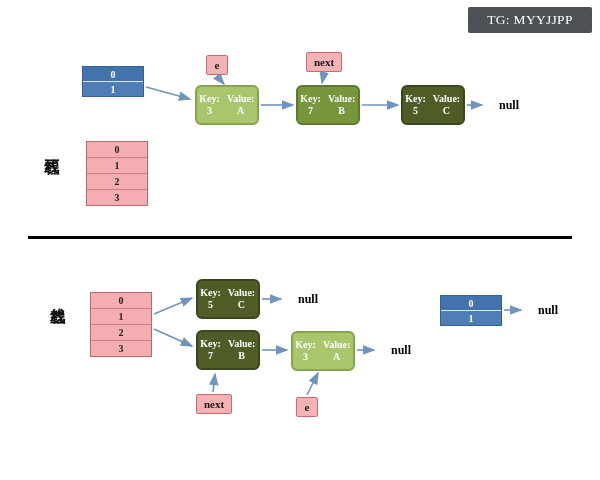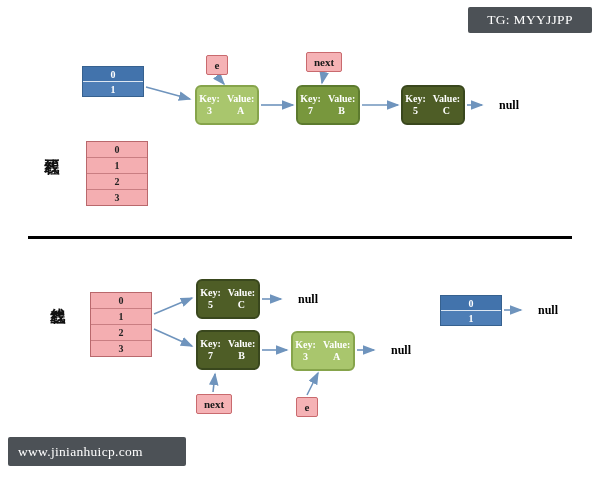--- a/index.html
+++ b/index.html
@@ -73,21 +73,20 @@
     <line x1="154" y1="329" x2="192" y2="346" stroke="#6f94bd" stroke-width="1.6" marker-end="url(#ah)"></line>
     <line x1="262" y1="299" x2="281" y2="299" stroke="#6f94bd" stroke-width="1.6" marker-end="url(#ah)"></line>
     <line x1="262" y1="350" x2="287" y2="350" stroke="#6f94bd" stroke-width="1.6" marker-end="url(#ah)"></line>
     <line x1="357" y1="350" x2="374" y2="350" stroke="#6f94bd" stroke-width="1.6" marker-end="url(#ah)"></line>
     <line x1="213" y1="392" x2="215" y2="374" stroke="#6f94bd" stroke-width="1.6" marker-end="url(#ah)"></line>
     <line x1="307" y1="395" x2="318" y2="373" stroke="#6f94bd" stroke-width="1.6" marker-end="url(#ah)"></line>
     <line x1="504" y1="310" x2="521" y2="310" stroke="#6f94bd" stroke-width="1.6" marker-end="url(#ah)"></line>
   </svg>
 
   <div class="badge badge-tr">TG: MYYJJPP</div>
-  <div class="badge badge-bl">www.jinianhuicp.com</div>
 
   <div class="index-table" style="left:82px;top:66px;">
     <div class="idx-row idx-a">0</div>
     <div class="idx-row idx-b">1</div>
   </div>
 
   <div class="ptr" style="left:206px;top:55px;width:22px;height:20px;">e</div>
   <div class="ptr" style="left:306px;top:52px;width:36px;height:20px;">next</div>
 
   <div class="node light" style="left:195px;top:85px;">

